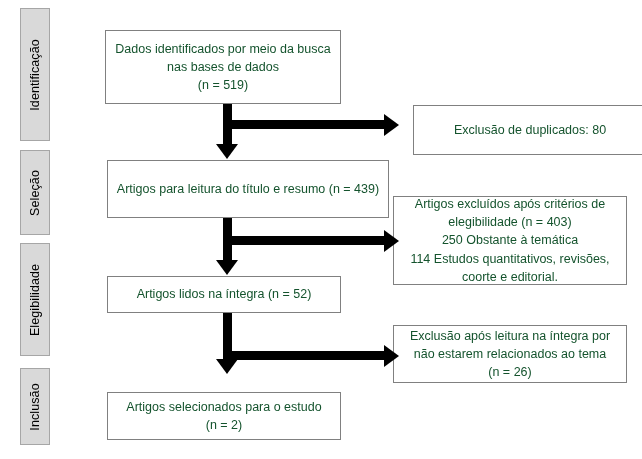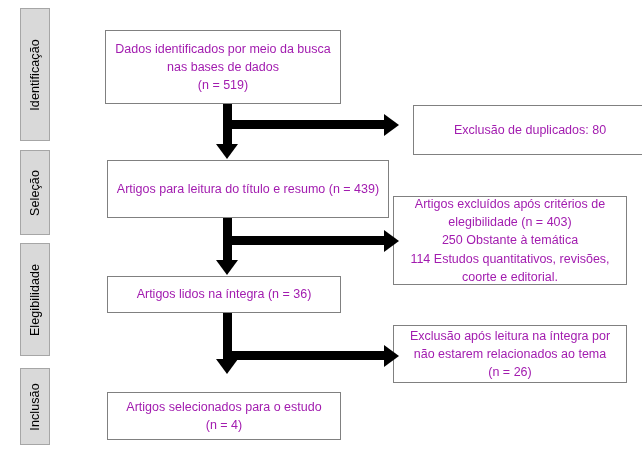--- a/index.html
+++ b/index.html
@@ -40,21 +40,21 @@
     background: #ffffff;
     border: 1px solid #808080;
     box-sizing: border-box;
     display: flex;
     align-items: center;
     justify-content: center;
     text-align: center;
     padding: 2px 8px;
     font-size: 12.5px;
     line-height: 1.45;
-    color: #a21caf;
+    color: #14532d;
   }
   .flow-box .txt {
     width: 100%;
     white-space: pre-line;
   }
 
   
   .v-stem {
     position: absolute;
     background: #000000;
@@ -106,26 +106,26 @@
   <div class="flow-box" style="left:105px; top:30px; width:236px; height:74px;">
     <div class="txt">Dados identificados por meio da busca nas bases de dados
 (n = 519)</div>
   </div>
 
   <div class="flow-box" style="left:107px; top:160px; width:282px; height:58px;">
     <div class="txt">Artigos para leitura do título e resumo (n = 439)</div>
   </div>
 
   <div class="flow-box" style="left:107px; top:276px; width:234px; height:37px;">
-    <div class="txt">Artigos lidos na íntegra (n = 36)</div>
+    <div class="txt">Artigos lidos na íntegra (n = 52)</div>
   </div>
 
   <div class="flow-box" style="left:107px; top:392px; width:234px; height:48px;">
     <div class="txt">Artigos selecionados para o estudo
-(n = 4)</div>
+(n = 2)</div>
   </div>
 
   <div class="flow-box" style="left:413px; top:105px; width:234px; height:50px;">
     <div class="txt">Exclusão de duplicados: 80</div>
   </div>
 
   <div class="flow-box" style="left:393px; top:196px; width:234px; height:89px;">
     <div class="txt">Artigos excluídos após critérios de elegibilidade (n = 403)
 250 Obstante à temática
 114 Estudos quantitativos, revisões, coorte e editorial.</div>

